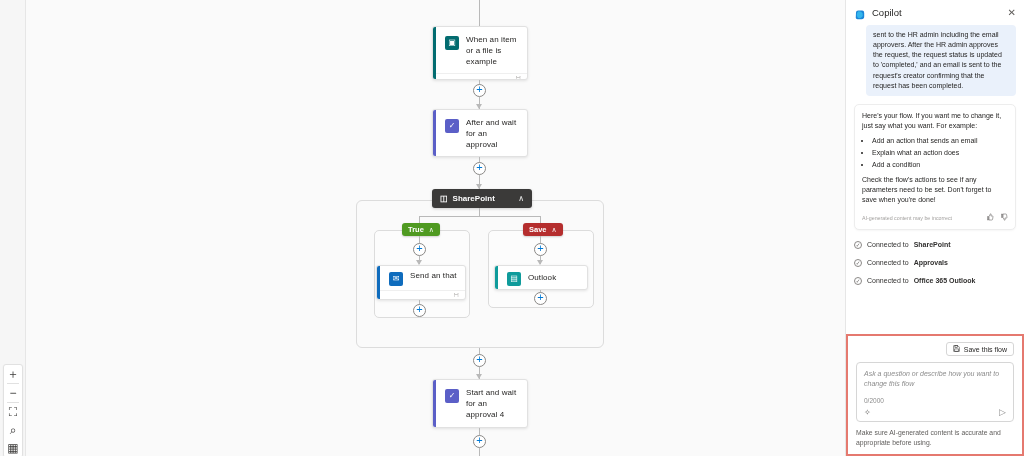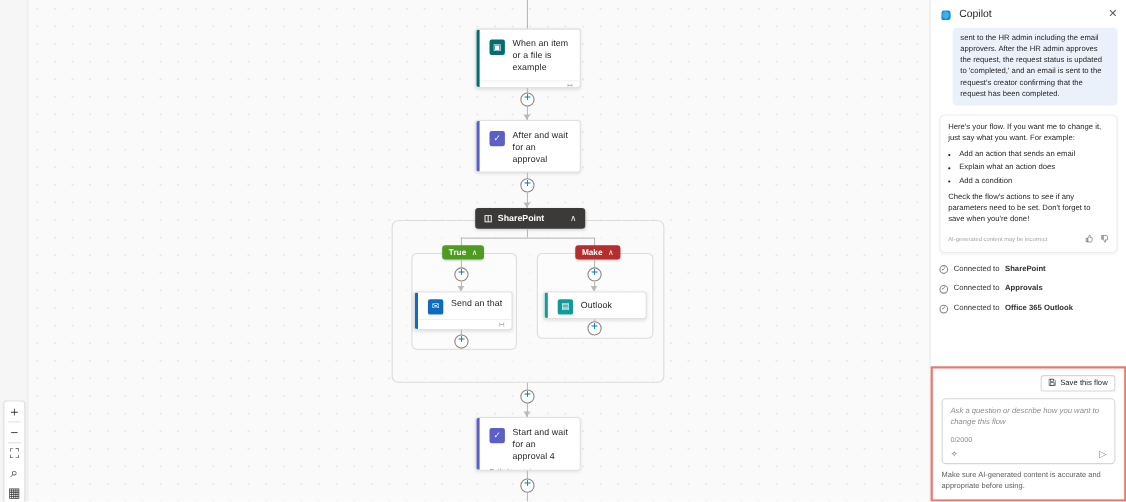--- a/index.html
+++ b/index.html
@@ -273,21 +273,21 @@
         <div style="flex:1 1 auto;"></div>
         <div class="node-foot">
           <span class="foot-ico">∺</span>
         </div>
       </div>
       <div class="vline" style="left:393px; top:300px; height:5px;"></div>
       <div class="plus" style="left:387px; top:304px;"></div>
 
       <div class="branch-box" style="left:462px; top:230px; width:106px; height:78px;"></div>
       <div class="branch-tag" style="left:497px; top:223px; background:#b52e2e;">
-        <span>Make</span>
+        <span>Save</span>
         <span class="chev">∧</span>
       </div>
       <div class="vline" style="left:514px; top:236px; height:8px;"></div>
       <div class="plus" style="left:508px; top:243px;"></div>
       <div class="vline" style="left:514px; top:256px; height:8px;"></div>
       <div class="arrow-head" style="left:511px; top:260px;"></div>
 
       <div class="node" style="left:468px; top:265px; width:94px; height:25px;">
         <div class="accent" style="background:#0f9b9b;"></div>
         <div class="node-head" style="padding-top:5px; padding-bottom:4px; align-items:center;">

